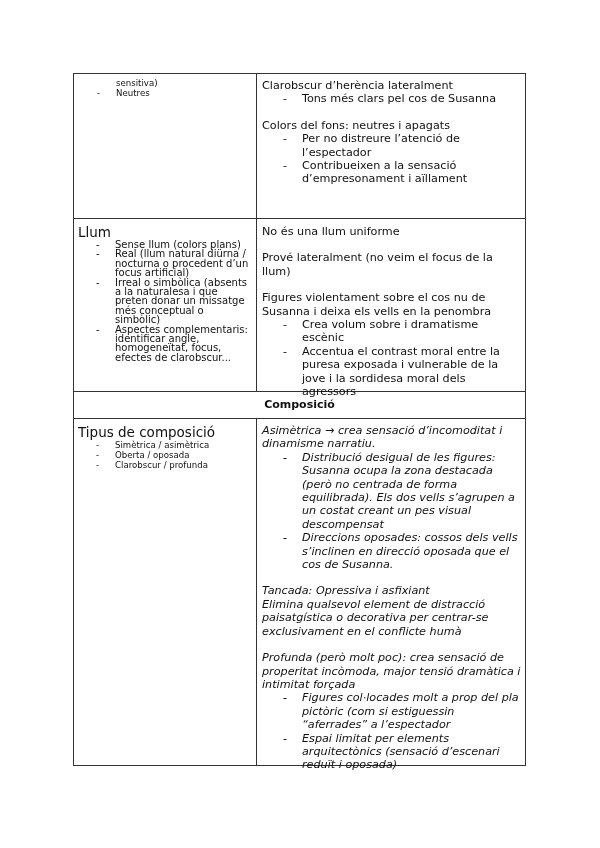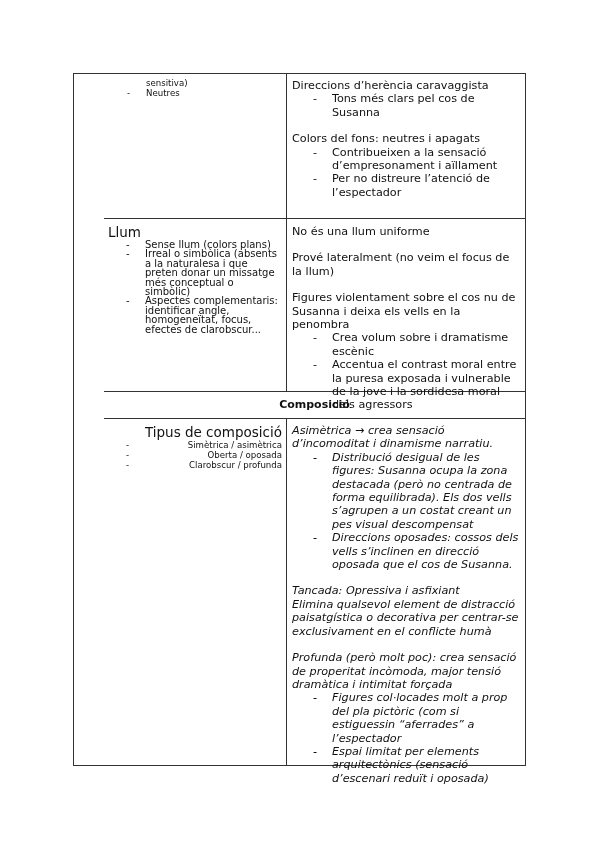--- a/index.html
+++ b/index.html
@@ -1,20 +1,20 @@
 <!DOCTYPE html>
 <html><head>
 <meta charset="utf-8">
 <style>
   html, body { margin: 0; padding: 0; background: #ffffff; }
   body { width: 600px; height: 848px; position: relative; overflow: hidden;
          font-family: "DejaVu Sans", sans-serif; color: #111; }
   .tbl { position: absolute; left: 73px; top: 73px; width: 453px;
          border: 1.3px solid #333; box-sizing: border-box; }
-  .row { display: flex; border-top: 1.3px solid #333; margin-left: 30px; }
+  .row { display: flex; border-top: 1.3px solid #333; }
   .row.first { border-top: none; }
   .cl { width: 183px; box-sizing: border-box; border-right: 1.3px solid #333;
         padding: 3px 4px; }
   .cr { flex: 1; box-sizing: border-box; padding: 3px 4px 4px 5px; }
   .full { flex: 1; text-align: center; font-weight: bold; font-size: 11px;
           padding: 6px 0 7px 0; }
   .rt { font-size: 11.2px; line-height: 13.4px; }
   .para { margin: 0; }
   .gap { height: 13px; }
   ul.dash { list-style: none; margin: 0; padding: 0 0 0 21px; }
@@ -33,38 +33,39 @@
 <div class="tbl">
 
   <div class="row first" style="height:144px;">
     <div class="cl" style="padding-top:4px;">
       <ul class="sm-list sm2" style="padding-left:19px;">
         <li style="padding-left:19px;" class="nodash"><span>sensitiva)</span></li>
         <li><span>Neutres</span></li>
       </ul>
     </div>
     <div class="cr rt" style="padding-top:5px;">
-      <p class="para">Direccions d’herència caravaggista</p>
+      <p class="para">Clarobscur d’herència lateralment</p>
       <ul class="dash">
         <li>Tons més clars pel cos de Susanna</li>
       </ul>
       <div class="gap"></div>
       <p class="para">Colors del fons: neutres i apagats</p>
       <ul class="dash">
+        <li>Per no distreure l’atenció de l’espectador</li>
         <li>Contribueixen a la sensació d’empresonament i aïllament</li>
-        <li>Per no distreure l’atenció de l’espectador</li>
       </ul>
     </div>
   </div>
 
   <div class="row" style="height:172px;">
     <div class="cl" style="padding-top:6px;">
       <p class="head-big">Llum</p>
       <ul class="sm-list sm">
         <li>Sense llum (colors plans)</li>
+        <li>Real (llum natural diürna / nocturna o procedent d’un focus artificial)</li>
         <li>Irreal o simbòlica (absents a la naturalesa i que preten donar un missatge més conceptual o simbòlic)</li>
         <li>Aspectes complementaris: identificar angle, homogeneïtat, focus, efectes de clarobscur...</li>
       </ul>
     </div>
     <div class="cr rt" style="padding-top:6px;">
       <p class="para">No és una llum uniforme</p>
       <div class="gap"></div>
       <p class="para">Prové lateralment (no veim el focus de la llum)</p>
       <div class="gap"></div>
       <p class="para">Figures violentament sobre el cos nu de Susanna i deixa els vells en la penombra</p>
@@ -73,21 +74,21 @@
         <li>Accentua el contrast moral entre la puresa exposada i vulnerable de la jove i la sordidesa moral dels agressors</li>
       </ul>
     </div>
   </div>
 
   <div class="row" style="height:26px;">
     <div class="full">Composició</div>
   </div>
 
   <div class="row" style="height:346px;">
-    <div class="cl" style="padding-top:6px;text-align:right;">
+    <div class="cl" style="padding-top:6px;">
       <p class="head-big">Tipus de composició</p>
       <ul class="sm-list sm2">
         <li>Simètrica / asimètrica</li>
         <li>Oberta / oposada</li>
         <li>Clarobscur / profunda</li>
       </ul>
     </div>
     <div class="cr rt" style="padding-top:5px;font-style:italic;">
       <p class="para">Asimètrica → crea sensació d’incomoditat i dinamisme narratiu.</p>
       <ul class="dash">

